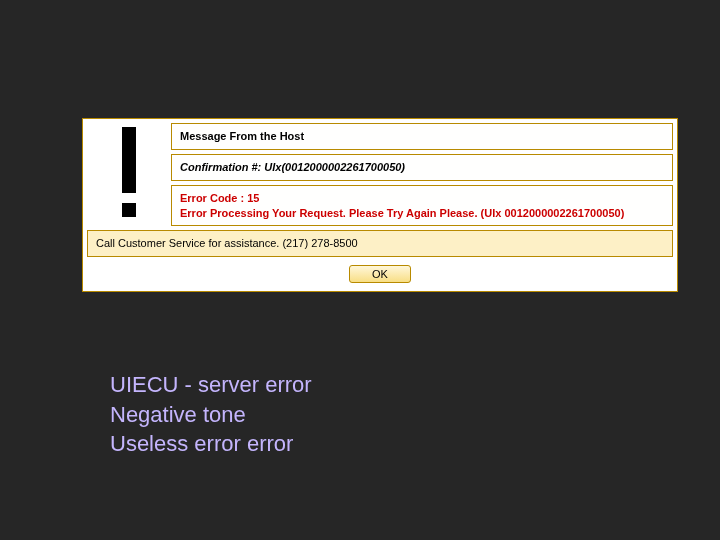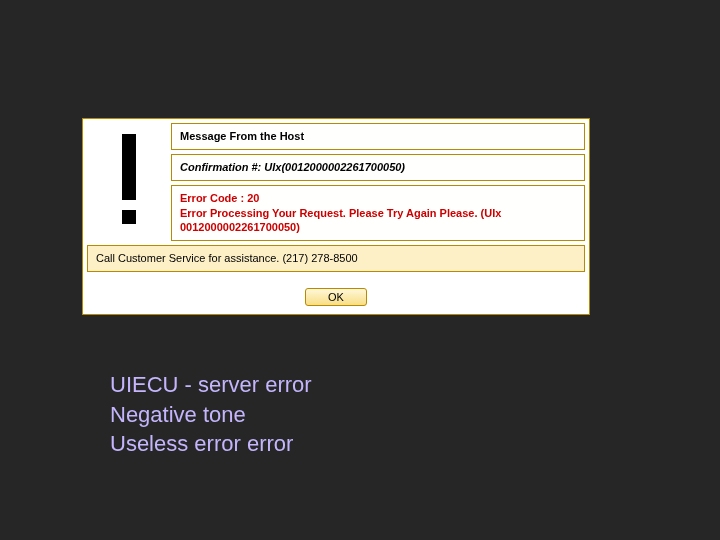--- a/index.html
+++ b/index.html
@@ -9,21 +9,21 @@
     height: 540px;
     background: #262626;
     font-family: Verdana, Tahoma, Arial, sans-serif;
     overflow: hidden;
   }
 
   .dialog {
     position: absolute;
     left: 82px;
     top: 118px;
-    width: 508px;
+    width: 596px;
     background: #FFFFFF;
     border: 1px solid #B88A00;
     box-sizing: border-box;
     padding: 4px;
   }
 
   .upper {
     display: flex;
   }
 
@@ -69,21 +69,21 @@
   .cell-footer {
     margin-top: 4px;
     background: #FDF0C6;
     font-weight: normal;
     color: #000;
   }
 
   .btn-row {
     display: flex;
     justify-content: center;
-    padding: 16px 0 4px 0;
+    padding: 8px 0 4px 0;
   }
 
   button.ok-btn {
     font-family: inherit;
     font-size: 11px;
     padding: 2px 22px;
     border: 1px solid #B88A00;
     border-radius: 3px;
     background: linear-gradient(#FFF7D9, #F8DE85);
     color: #000;
@@ -114,21 +114,21 @@
       </div>
     </div>
     <div class="msg-col">
       <div class="cell cell-title">Message From the Host</div>
       <div class="cell cell-conf">
         <span>Confirmation #:</span>
         <span>UIx(0012000002261700050)</span>
       </div>
       <div class="cell cell-error">
         <span>Error Code :</span>
-        <span>20</span><br>
+        <span>15</span><br>
         <span>Error Processing Your Request. Please Try Again Please. (UIx 0012000002261700050)</span>
       </div>
     </div>
   </div>
 
   <div class="cell cell-footer">Call Customer Service for assistance. (217) 278-8500</div>
 
   <div class="btn-row">
     <button class="ok-btn">OK</button>
   </div>

